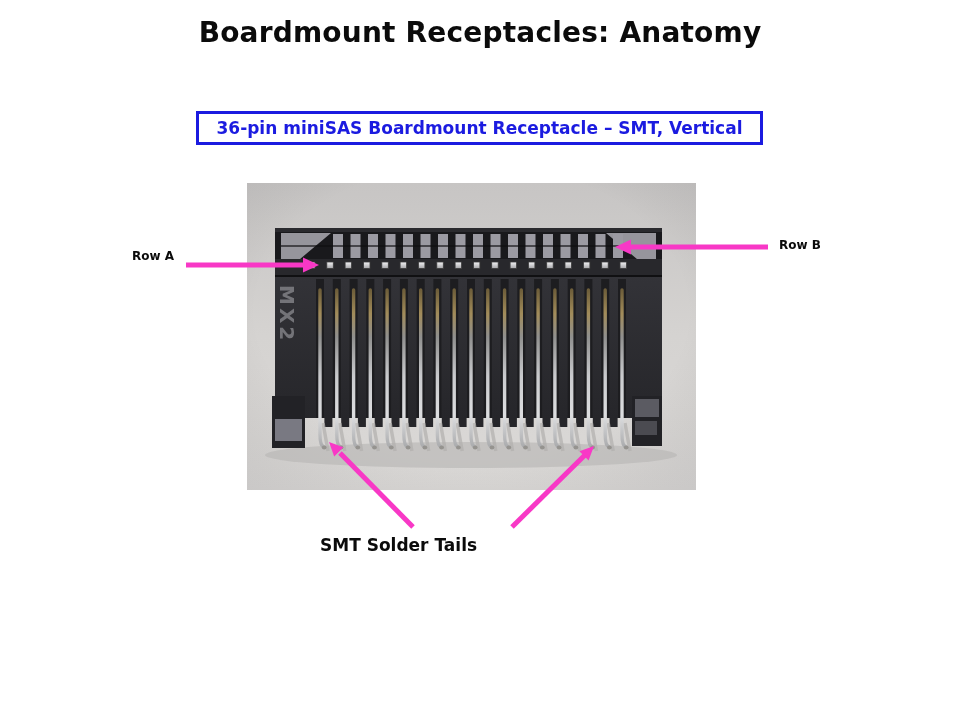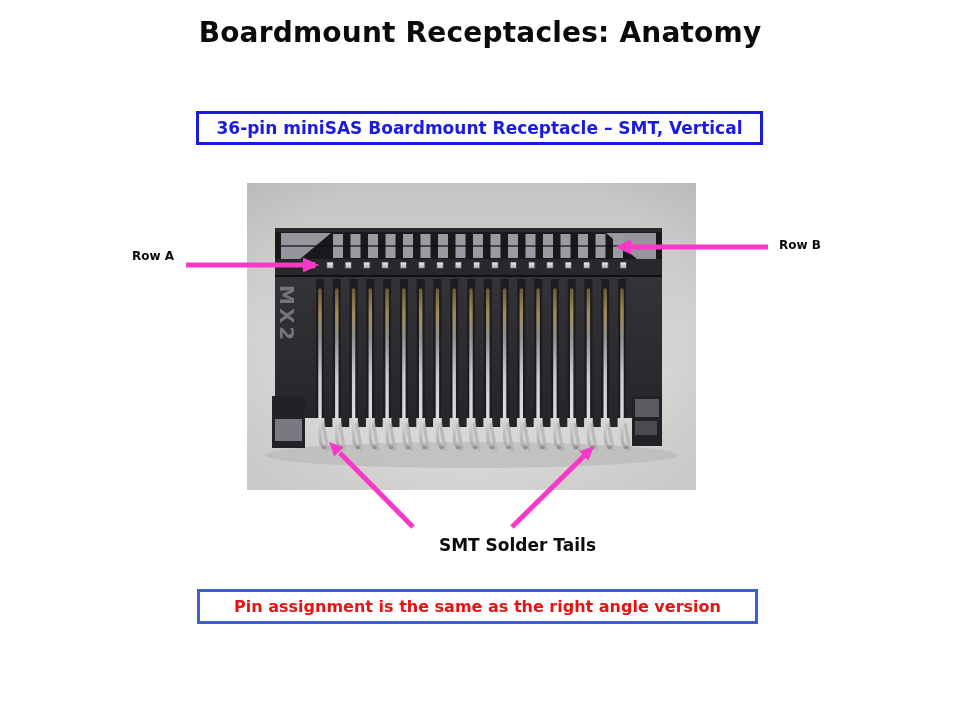--- a/index.html
+++ b/index.html
@@ -11,21 +11,21 @@
        font-weight:bold;background:#ffffff;}
   .header-box{left:196px;top:111px;width:567px;height:34px;border:3px solid var(--header-border,#1b1be0);
        color:var(--header-text,#1b1be0);font-size:17px;}
   .footer-box{left:197px;top:589px;width:561px;height:35px;border:3px solid var(--footer-border,#3a62c8);
        color:var(--footer-text,#e81212);font-size:16px;}
   .photo{position:absolute;left:247px;top:183px;width:449px;height:307px;}
   .photo svg{display:block;}
   .label{position:absolute;font-weight:bold;font-size:12px;color:#0b0b0b;white-space:nowrap;}
   .row-a{left:96px;top:249px;width:78px;text-align:right;}
   .row-b{left:779px;top:238px;}
-  .smt{left:336px;top:535px;width:260px;text-align:right;font-size:17px;}
+  .smt{left:320px;top:535px;width:260px;text-align:left;font-size:17px;}
   .arrows{position:absolute;left:0;top:0;width:960px;height:720px;pointer-events:none;}
   .arrow-line{stroke:var(--arrow,#f838c6);stroke-width:5;fill:none;}
   .arrow-head{fill:var(--arrow,#f838c6);stroke:none;}
 </style>
 </head>
 <body>
 
 <div class="slide">
 
   <h1 class="title">Boardmount Receptacles: Anatomy</h1>
@@ -228,17 +228,14 @@
     <g>
       <line class="arrow-line" x1="413" y1="527" x2="340" y2="453"></line>
       <polygon class="arrow-head" points="329,442 343.4,447.3 334.2,456.5"></polygon>
     </g>
     <g>
       <line class="arrow-line" x1="512" y1="527" x2="585" y2="455"></line>
       <polygon class="arrow-head" points="594,446 588.6,460.4 579.4,451.2"></polygon>
     </g>
   </svg>
 
-  <div class="box footer-box">
-    <span>Pin assignment is the same as the right angle version</span>
-  </div>
 
 </div>
 
 </body></html>

